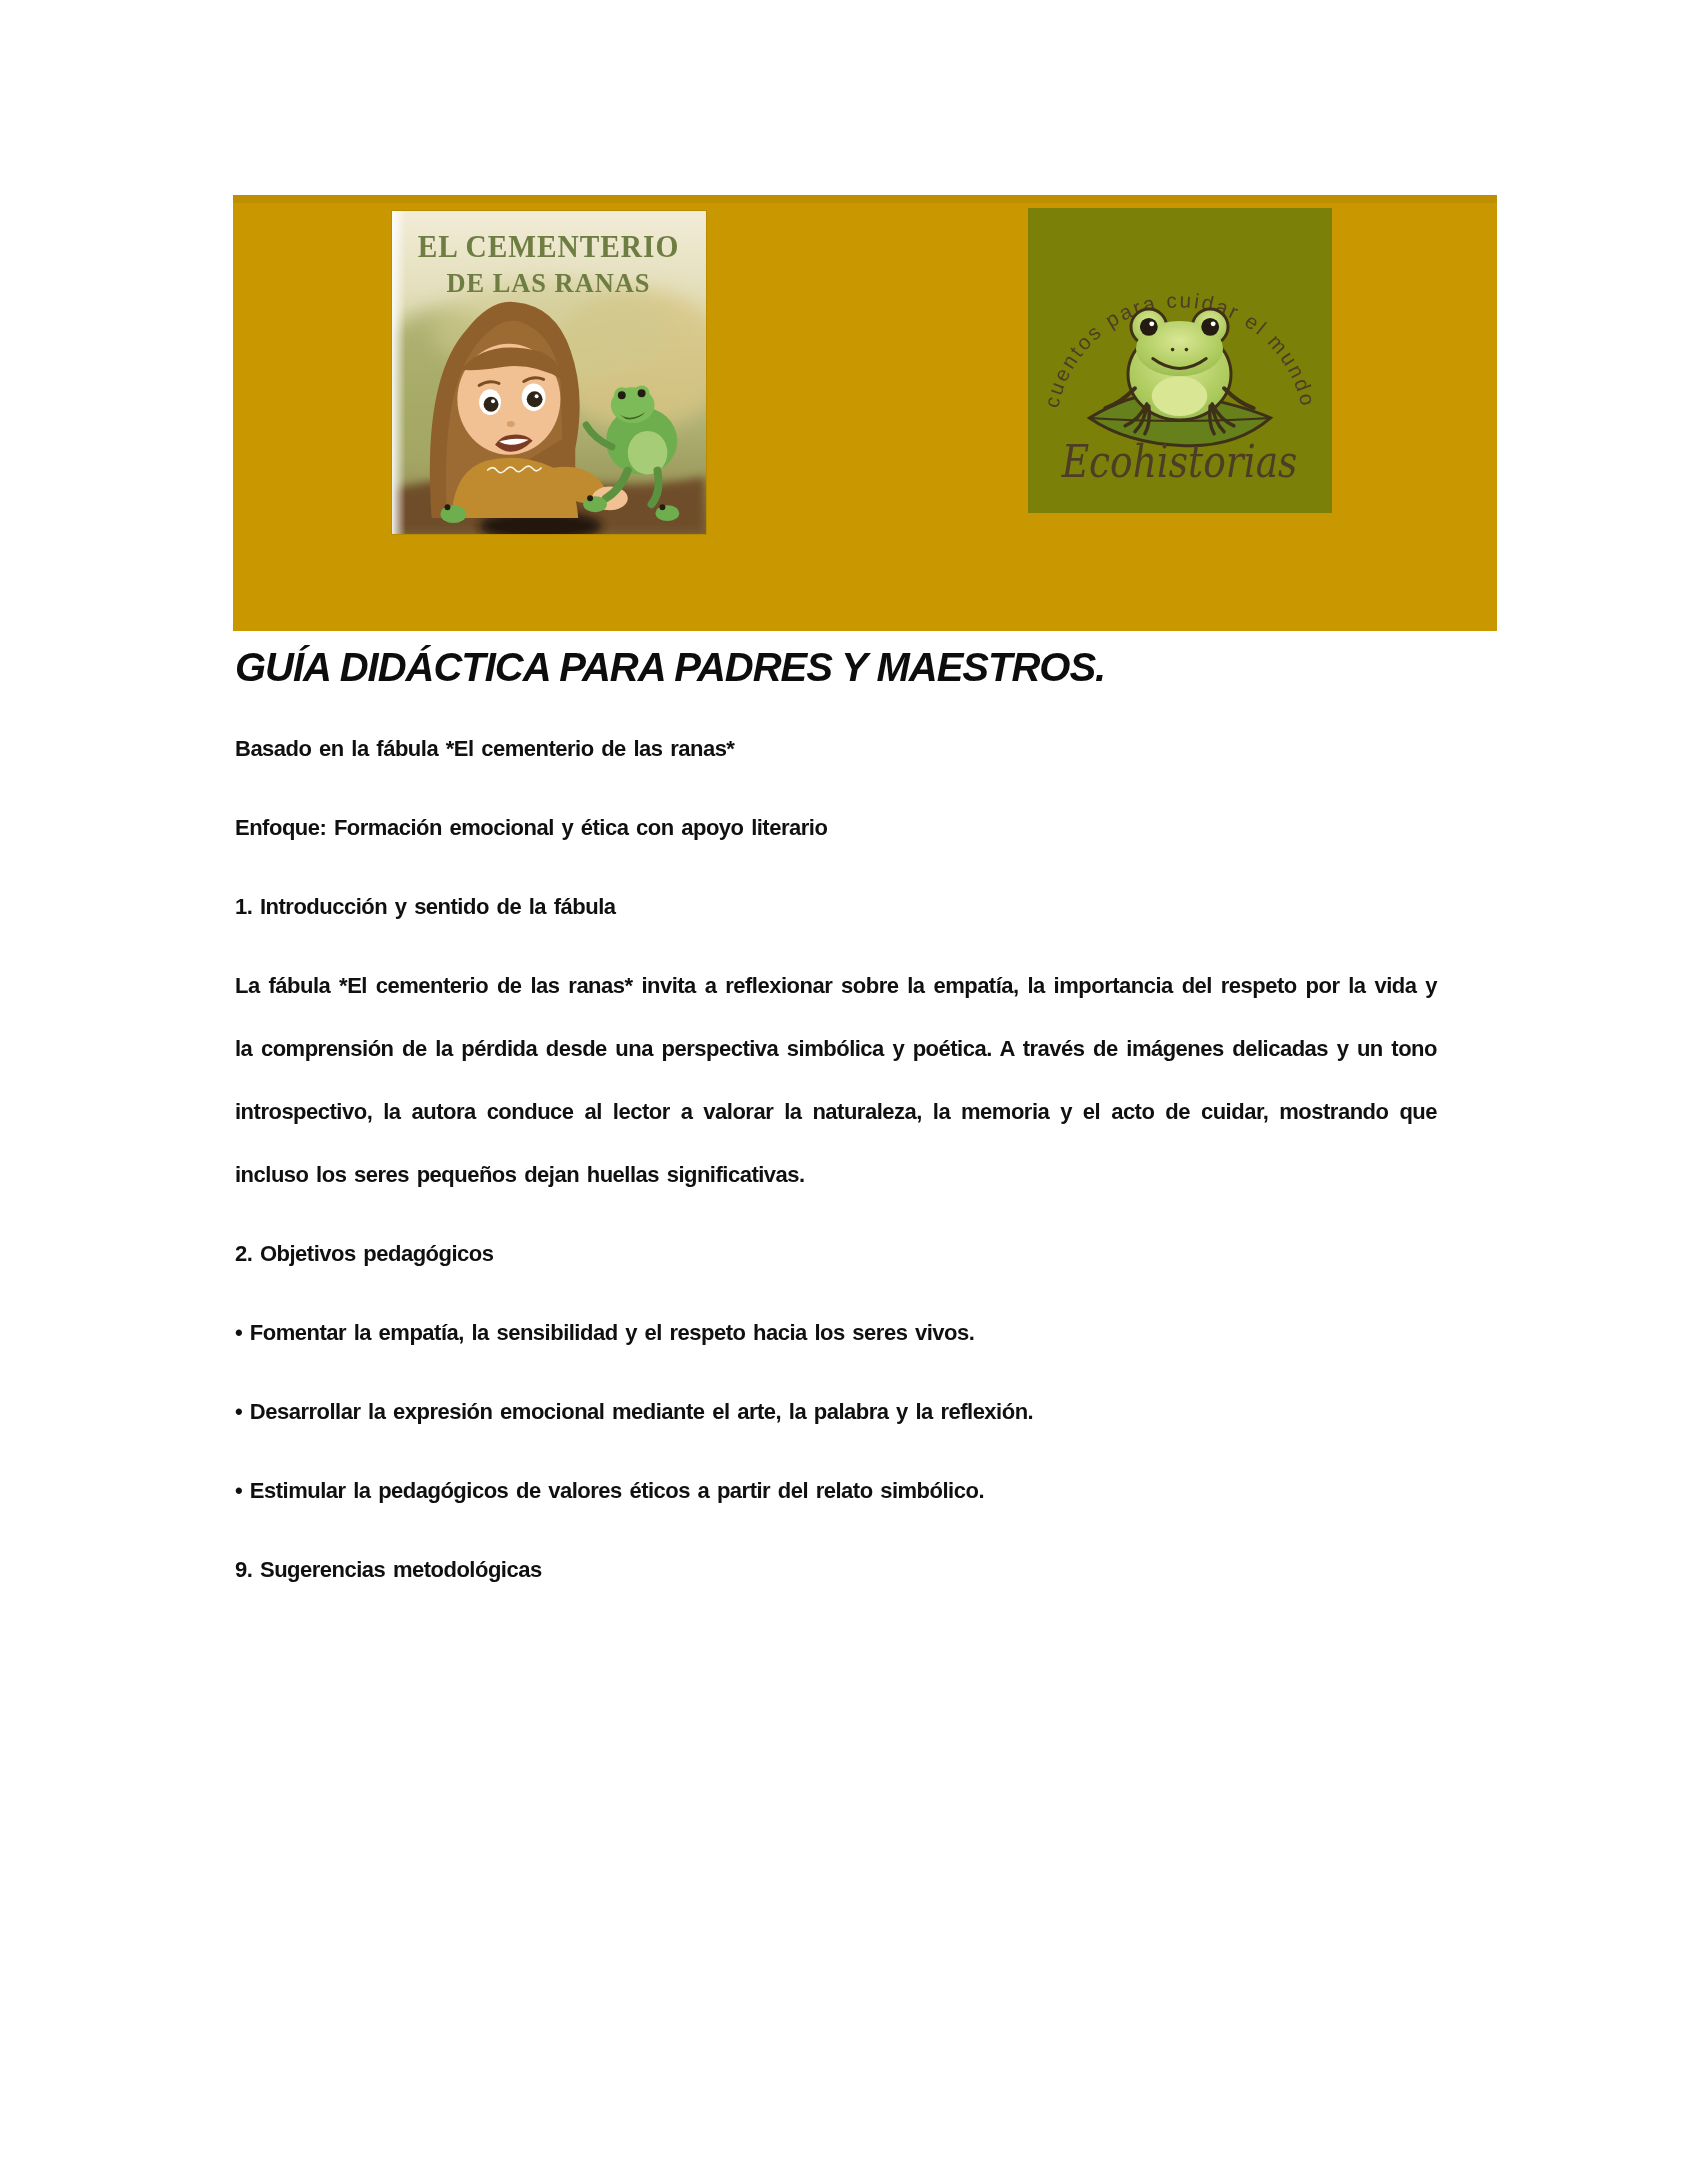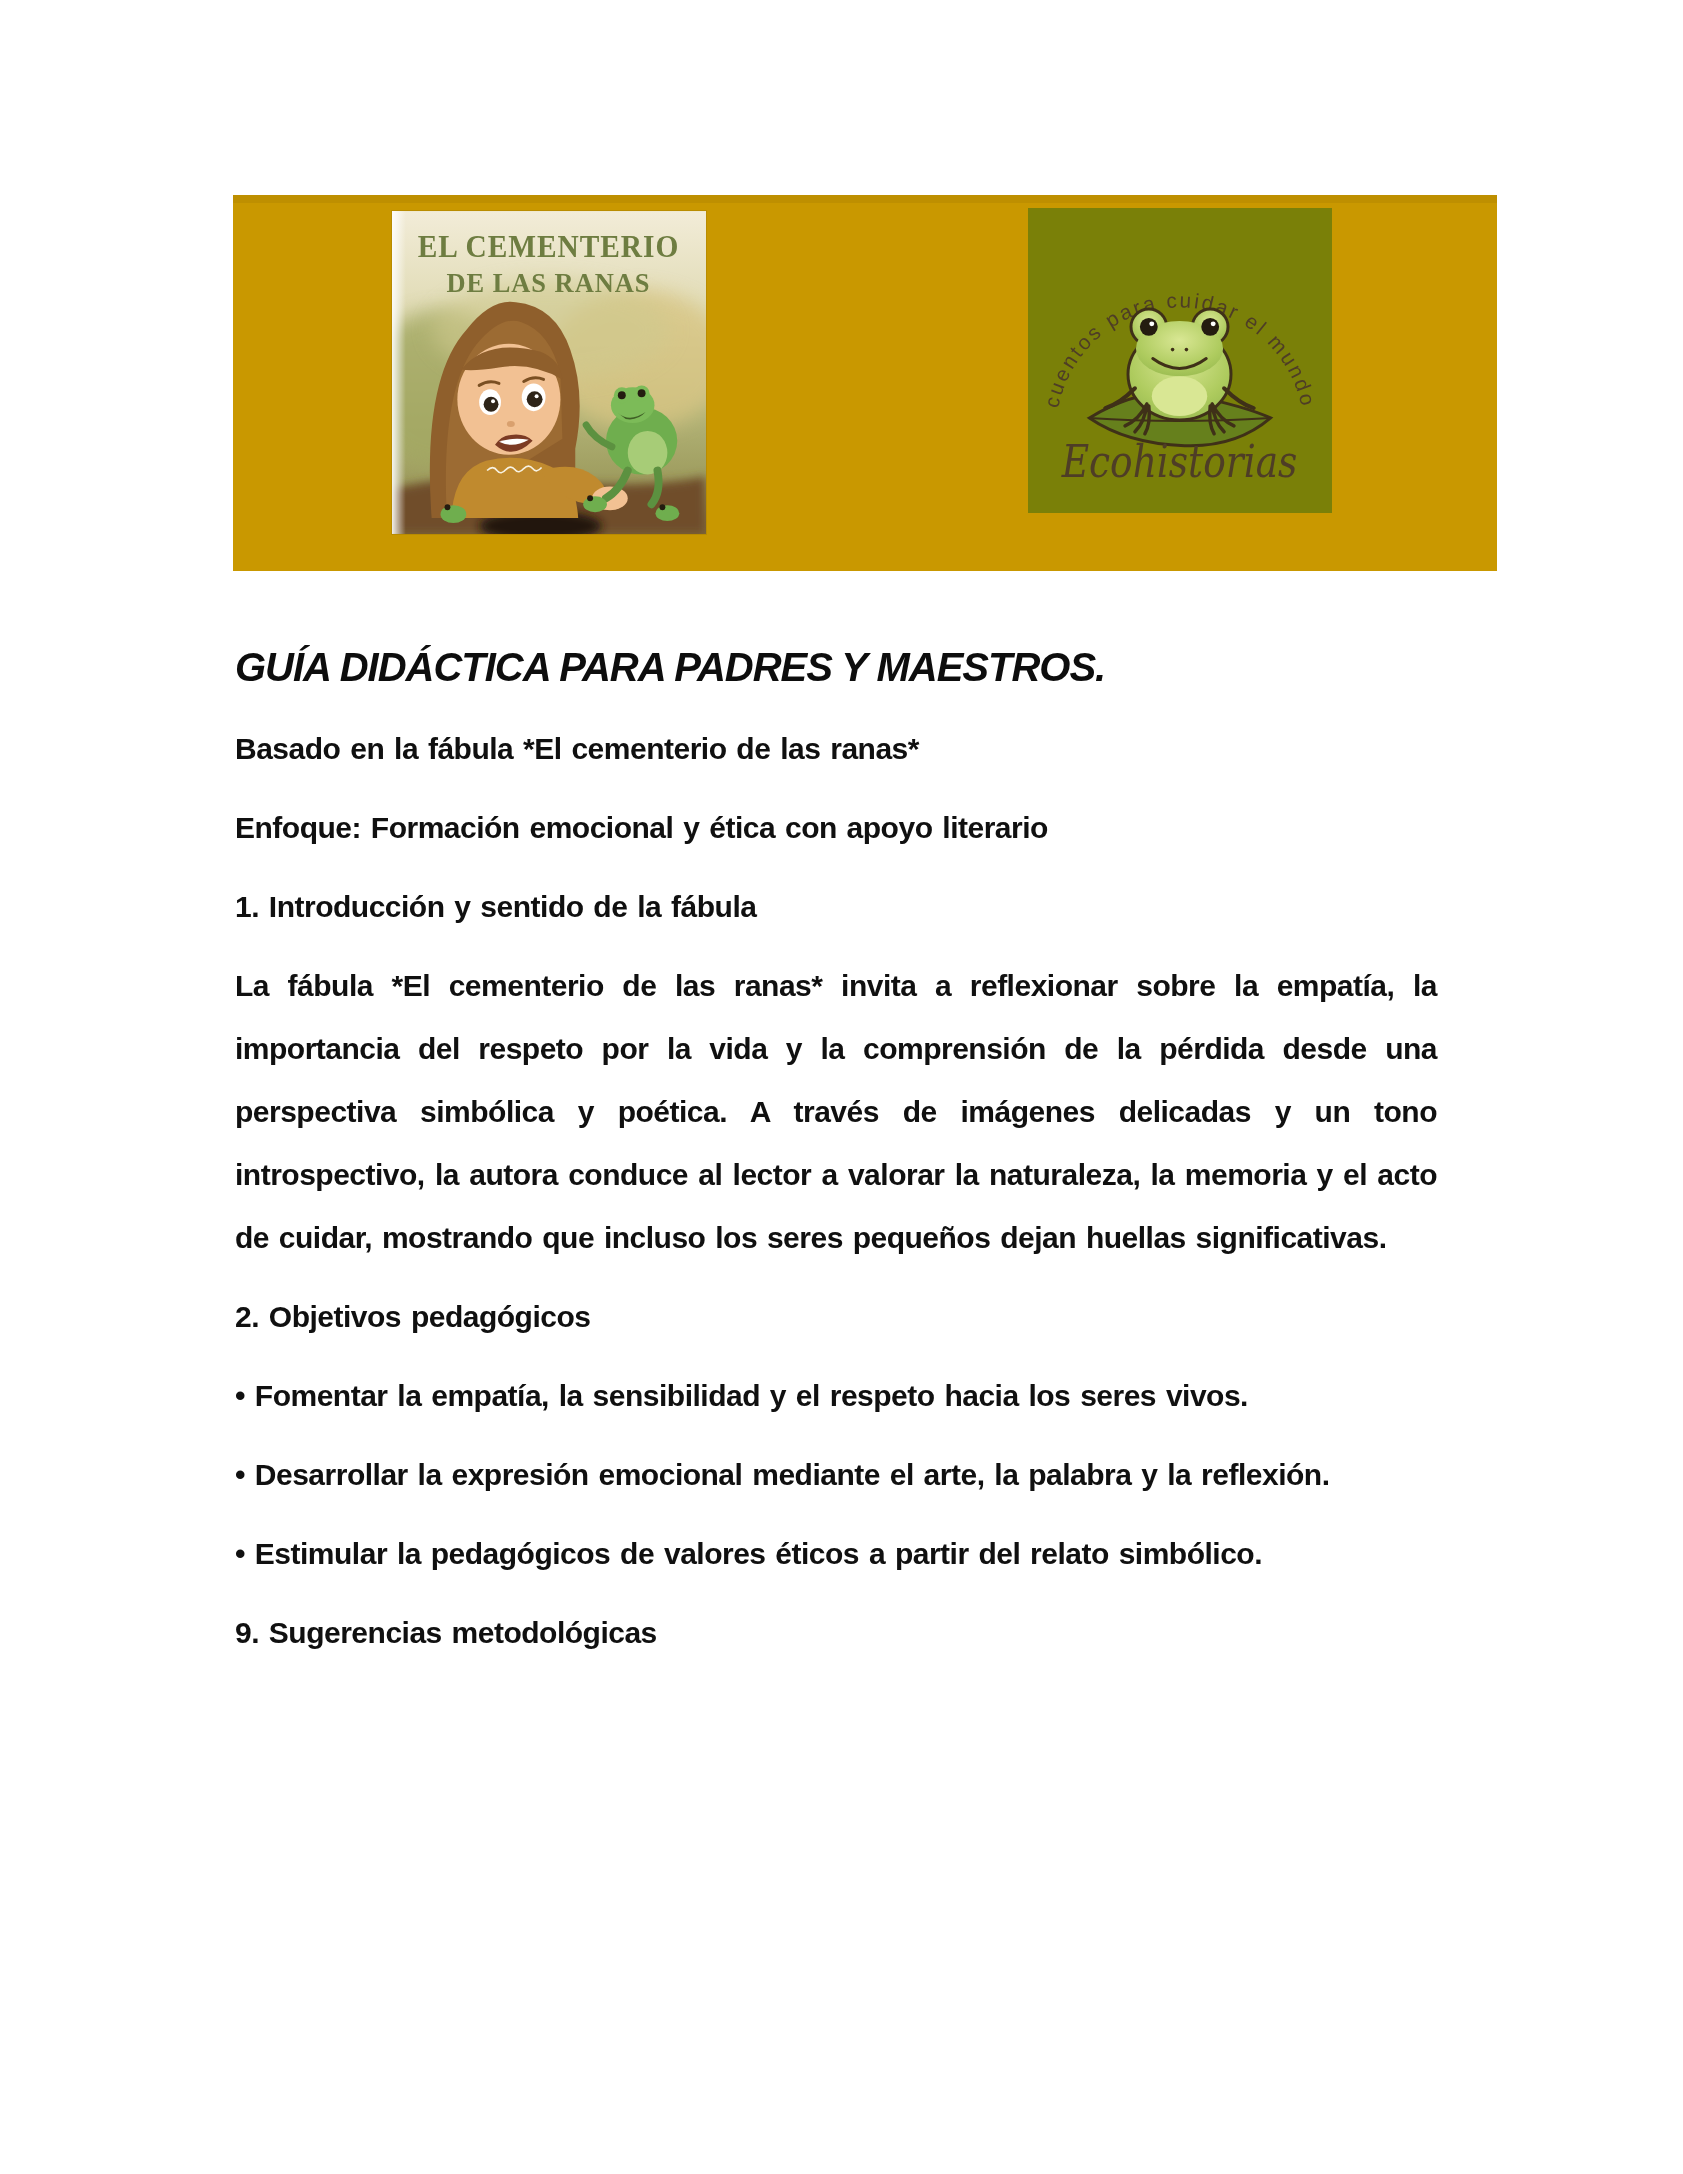--- a/index.html
+++ b/index.html
@@ -1,21 +1,21 @@
 <!DOCTYPE html>
 <html><head>
 <meta charset="utf-8">
 <style>
   html,body{margin:0;padding:0;}
   body{
     width:1683px;height:2174px;position:relative;background:#ffffff;
     font-family:"Liberation Sans",sans-serif;overflow:hidden;
   }
   .banner{
-    position:absolute;left:233px;top:195px;width:1264px;height:376px;
+    position:absolute;left:233px;top:195px;width:1264px;height:436px;
     background:#C99800;
   }
   .banner-top-strip{
     position:absolute;left:0;top:0;width:100%;height:8px;background:#BE8F00;
   }
   .book-cover{
     position:absolute;left:159px;top:16px;width:314px;height:323px;
     box-shadow:0 0 0 1px rgba(0,0,0,0.08);
   }
   .logo{
@@ -25,21 +25,21 @@
     position:absolute;left:235px;top:640px;width:1214px;
     text-align:left;font-style:italic;font-weight:bold;
     font-size:40px;line-height:55px;letter-spacing:-1px;color:#0d0d0d;
     white-space:nowrap;
   }
   .content{
     position:absolute;left:235px;top:717px;width:1214px;color:#101010;
   }
   .content p.block{
     margin:0 12px 16px 0;
-    font-size:30px;font-weight:bold;line-height:63px;
+    font-size:22px;font-weight:bold;line-height:63px;
     letter-spacing:-0.5px;word-spacing:2px;
   }
   .content p.line{white-space:nowrap;}
   .content p.justified{text-align:justify;}
 </style>
 </head>
 <body>
 
 <div class="banner">
   <div class="banner-top-strip"></div>

